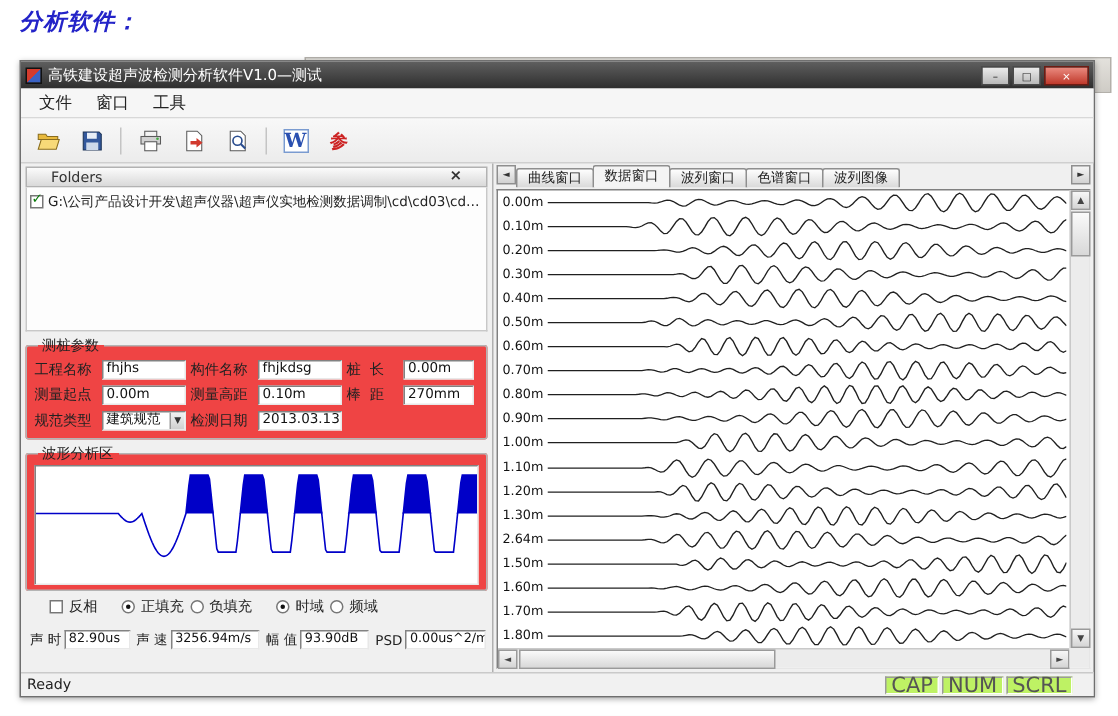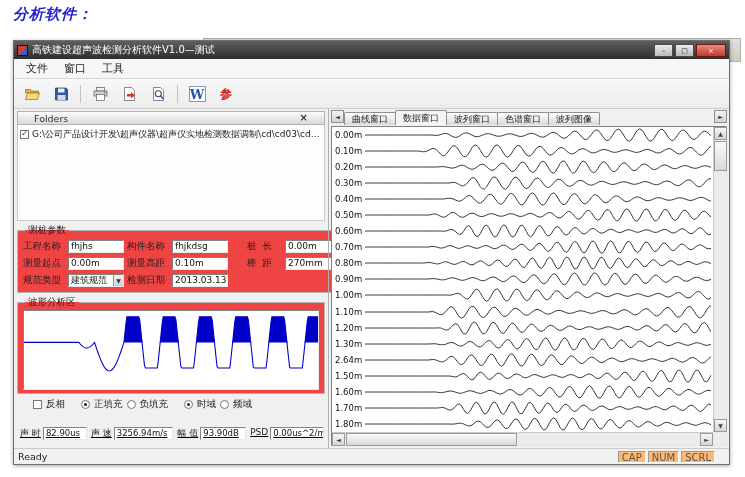--- a/index.html
+++ b/index.html
@@ -44,37 +44,37 @@
   .tree-item { display:flex; align-items:center; gap:3px; }
   .tree-cb { width:9px; height:9px; background:#fff; border:1px solid #777; position:relative; flex:0 0 auto; }
   .tree-cb:after { content:"✓"; position:absolute; left:0px; top:-3px; font-size:9px; color:#0a7a0a; font-weight:bold; }
   .tree-text { font-size:9px; color:#222; white-space:nowrap; overflow:hidden; text-overflow:ellipsis; }
 
   fieldset.group { border:1px solid #b4b4b4; border-radius:2px; margin-top:3px; padding:1px 5px 3px 5px; background:#ef4444; flex:0 0 auto; }
   fieldset.group legend { font-size:9.5px; color:#222; padding:0 3px; margin-left:2px; }
 
   .prow { display:flex; align-items:center; height:17px; gap:1px; }
   .plab { font-size:9.5px; color:#222; white-space:pre; flex:0 0 auto; }
-  .plab.c1 { width:44px; } .plab.c2 { width:44px; margin-left:2px; } .plab.c3 { width:37px; margin-left:18px; }
+  .plab.c1 { width:44px; } .plab.c2 { width:44px; margin-left:2px; } .plab.c3 { width:37px; margin-left:2px; }
   .pfield { height:13px; background:#fff; border:1px solid; border-color:#828282 #e8e8e8 #e8e8e8 #828282; font-size:9px; color:#111; line-height:11px; padding:0 2px; white-space:nowrap; overflow:hidden; flex:0 0 auto; }
   .pfield.w1 { width:56px; } .pfield.w2 { width:56px; } .pfield.w3 { width:47px; }
   .pselect { position:relative; }
   .pselect .dd { position:absolute; right:0; top:0; width:10px; height:11px; background:linear-gradient(#f2f2f2,#cfcfcf); border-left:1px solid #9a9a9a; font-size:6px; line-height:11px; text-align:center; color:#333; }
 
   .plot-box { height:80px; background:#fff; border:1px solid; border-color:#828282 #e8e8e8 #e8e8e8 #828282; overflow:hidden; }
   .plot-box svg { width:100%; height:100%; display:block; }
 
   .ctrl-row { height:17px; display:flex; align-items:center; gap:4px; padding:0 2px; margin-top:2px; flex:0 0 auto; }
   .cbox { width:9px; height:9px; background:#fff; border:1px solid #777; flex:0 0 auto; margin-left:14px; }
   .radio { width:9px; height:9px; border-radius:50%; background:#fff; border:1px solid #777; position:relative; flex:0 0 auto; }
   .radio.sel:after { content:""; position:absolute; left:2px; top:2px; width:3px; height:3px; border-radius:50%; background:#111; }
   .clab { font-size:9.5px; color:#222; white-space:nowrap; }
   .gap { width:8px; }
 
-  .read-row { height:18px; display:flex; align-items:flex-start; gap:2px; padding:0 1px; margin-top:14px; flex:0 0 auto;text-decoration:underline; }
+  .read-row { height:18px; display:flex; align-items:flex-end; gap:2px; padding:0 1px; margin-top:2px; flex:0 0 auto; }
   .rlab { font-size:9px; color:#222; white-space:pre; margin-left:2px; }
   .rval { height:13px; background:#fff; border:1px solid; border-color:#828282 #e8e8e8 #e8e8e8 #828282; font-size:8.5px; color:#111; line-height:11px; padding:0 2px; white-space:nowrap; overflow:hidden; }
   .rv1 { width:45px; } .rv2 { width:61px; } .rv3 { width:47px; } .rv4 { width:55px; }
 
   
   .right { flex:1 1 auto; display:flex; flex-direction:column; min-width:0; border-left:1px solid #b0b0b0; padding:1px 2px 2px 2px; }
   .tabstrip { height:16px; display:flex; align-items:flex-start; flex:0 0 auto; gap:0; }
   .tarrow { width:13px; height:13px; background:linear-gradient(#f5f5f5,#d2d2d2); border:1px solid #8f8f8f; font-size:6px; line-height:11px; text-align:center; color:#333; flex:0 0 auto; margin-bottom:0px; }
   .tarrow.rightend { margin-left:auto; }
   .tabs { display:flex; align-items:flex-end; }
@@ -93,21 +93,21 @@
   .vscroll .sarr.up { top:0; left:0; } .vscroll .sarr.down { bottom:0; left:0; }
   .hscroll .sarr.lft { left:0; top:0; } .hscroll .sarr.rgt { right:0; top:0; }
   .sthumb { position:absolute; background:linear-gradient(#fafafa,#d8d8d8); border:1px solid #9a9a9a; }
   .sthumb.v { left:0; top:14px; width:13px; height:30px; }
   .sthumb.h { left:14px; top:0; height:13px; width:45%; }
   .scorner { position:absolute; right:0; bottom:0; width:13px; height:13px; background:#ececec; }
 
   .statusbar { height:16px; background:#f1f1f1; border-top:1px solid #cacaca; display:flex; align-items:center; padding:0 4px; flex:0 0 auto; }
   .sb-text { font-size:9.5px; color:#222; flex:1; }
   .leds { display:flex; gap:2px; margin-right:10px; }
-  .led { font-size:10px; color:#555; padding:0 3px; height:12px; line-height:11px; background:#fdba74; border:1px solid; border-color:#9b9b9b #fdfdfd #fdfdfd #9b9b9b;text-align:right; }
+  .led { font-size:14px; color:#555; padding:0 3px; height:12px; line-height:11px; background:#bef264; border:1px solid; border-color:#9b9b9b #fdfdfd #fdfdfd #9b9b9b;text-align:right; }
 </style>
 </head>
 <body>
 
 <div class="stage">
 
   <div class="page-label">分析软件：</div>
 
   <div class="backdrop">
     <span class="bk-btns">

